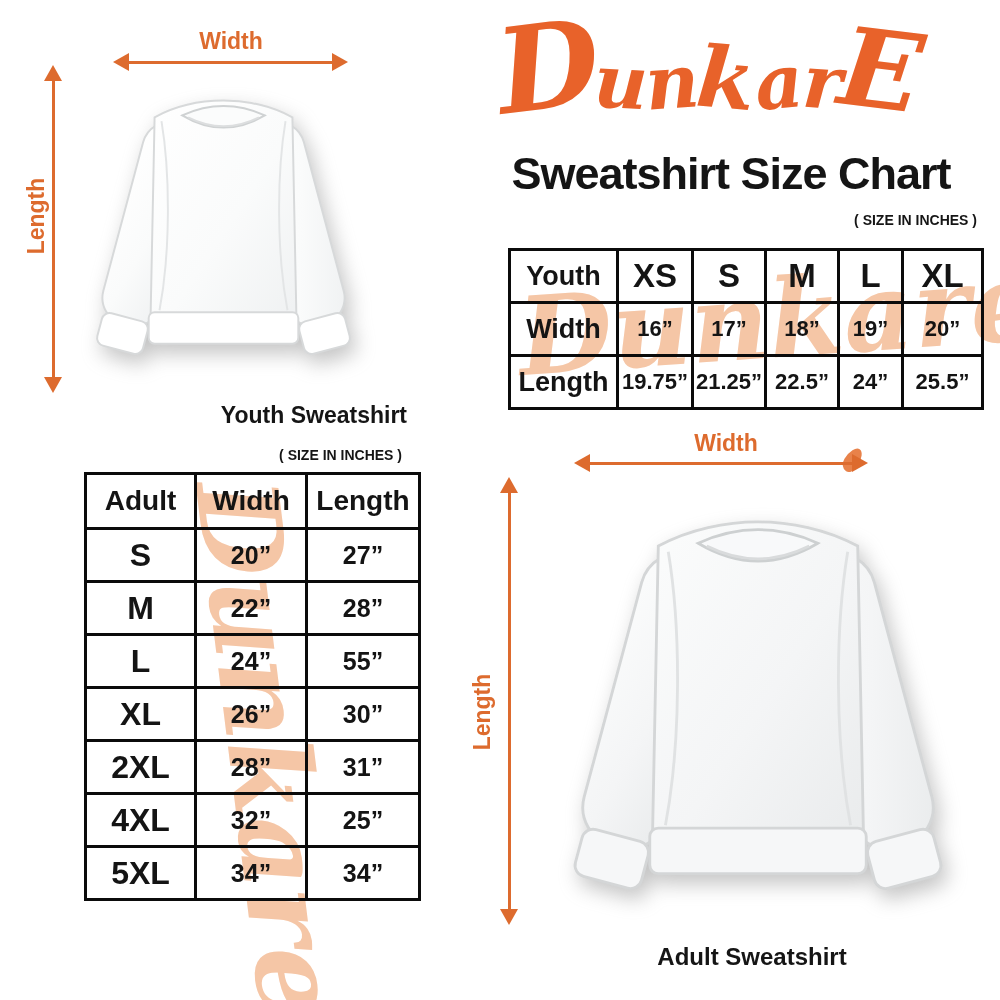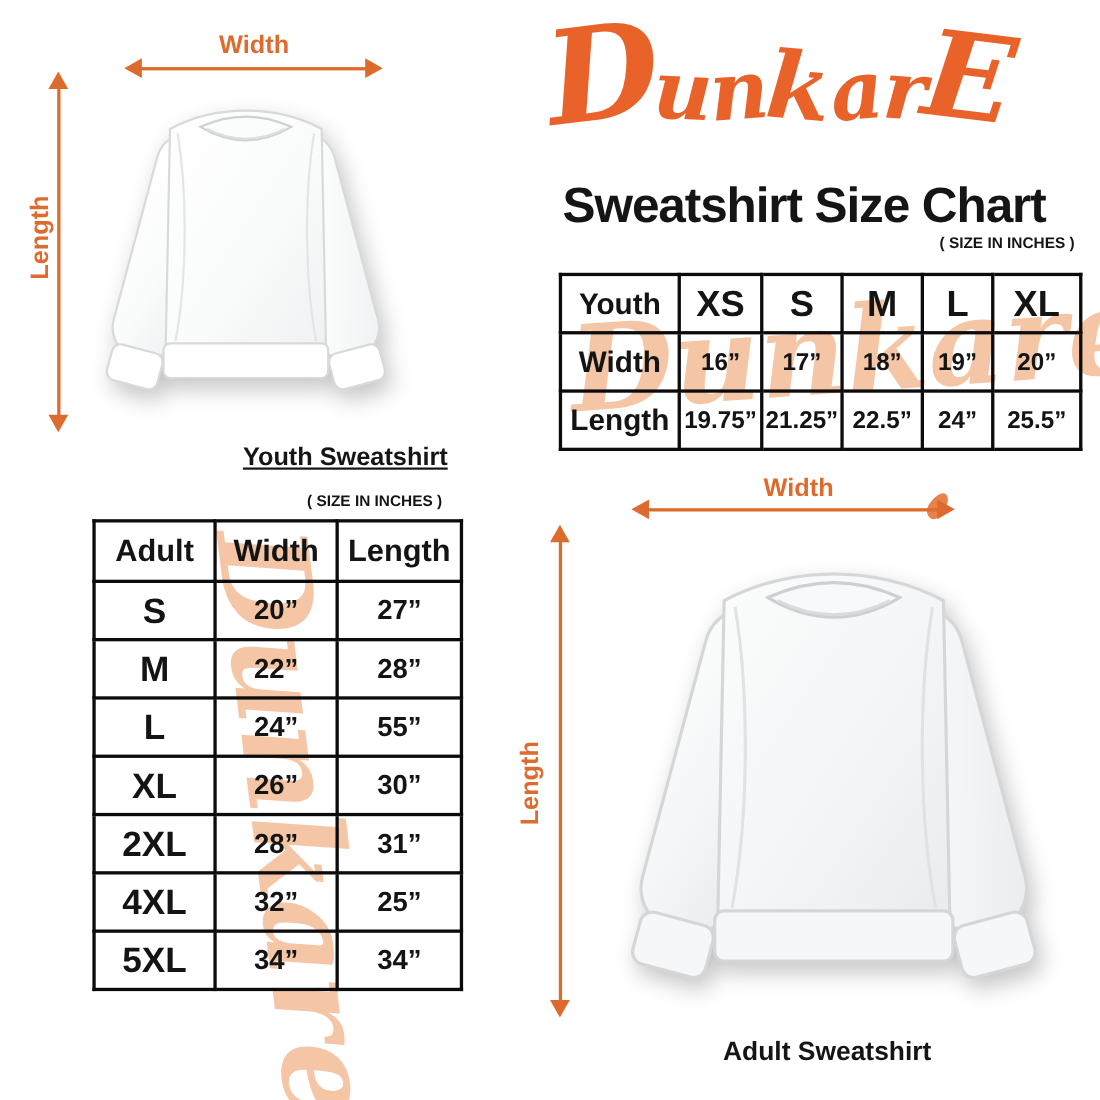--- a/index.html
+++ b/index.html
@@ -21,21 +21,21 @@
   .lg0 { font-size:118px; transform:rotate(-7deg); margin-right:-6px; }
   .lg1 { font-size:74px;  transform:rotate(3deg); }
   .lg2 { font-size:74px;  transform:rotate(-4deg); margin-left:-2px; }
   .lg3 { font-size:84px;  transform:rotate(5deg); margin-left:-2px; }
   .lg4 { font-size:74px;  transform:rotate(-5deg); }
   .lg5 { font-size:74px;  transform:rotate(4deg); }
   .lg6 { font-size:108px; transform:rotate(7deg); margin-left:-2px; }
 
   
   .title {
-    position:absolute; left:731px; top:161px; transform:translateX(-50%);
+    position:absolute; left:731px; top:148px; transform:translateX(-50%);
     font-size:45px; font-weight:bold; letter-spacing:-1px; color:#151515;
     white-space:nowrap;
   }
   .size-note {
     position:absolute; font-size:14px; font-weight:bold; color:#151515;
     white-space:nowrap; transform:translateX(-100%);
   }
   .size-note.top  { left:977px; top:212px; }
   .size-note.left { left:402px; top:447px; }
 
@@ -88,21 +88,21 @@
   .dim-label {
     position:absolute; color:#DD6B2E; font-size:23px; font-weight:bold;
     white-space:nowrap; z-index:2;
   }
   .dim-label.rot { transform:translate(-50%,-50%) rotate(-90deg); }
   .dim-label.hor { transform:translate(-50%,-50%); }
 
   .caption {
     position:absolute; color:#151515; font-weight:bold; white-space:nowrap; z-index:2;
   }
-  .cap-youth { left:407px; top:402px; transform:translateX(-100%); font-size:23px;text-decoration:underline; }
+  .cap-youth { left:407px; top:402px; transform:translateX(-100%); font-size:23px; }
   .cap-adult { left:752px; top:943px; transform:translateX(-50%); font-size:24px; }
 
   
   .shirt { position:absolute; z-index:1; }
   .shirt svg { filter:drop-shadow(5px 9px 10px rgba(110,110,110,0.40)); }
   #youth-shirt { left:66px;  top:66px; }
   #adult-shirt { left:524px; top:472px; }
 </style>
 </head>
 <body>

